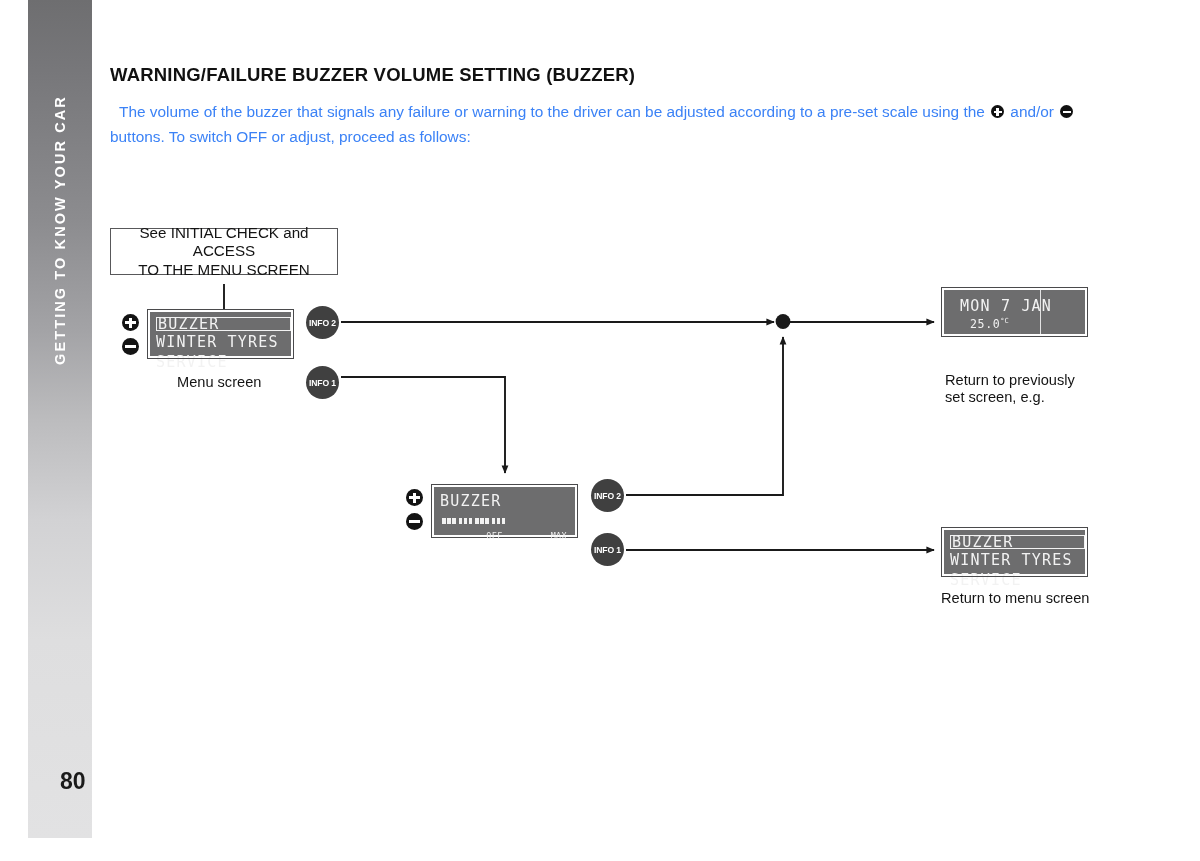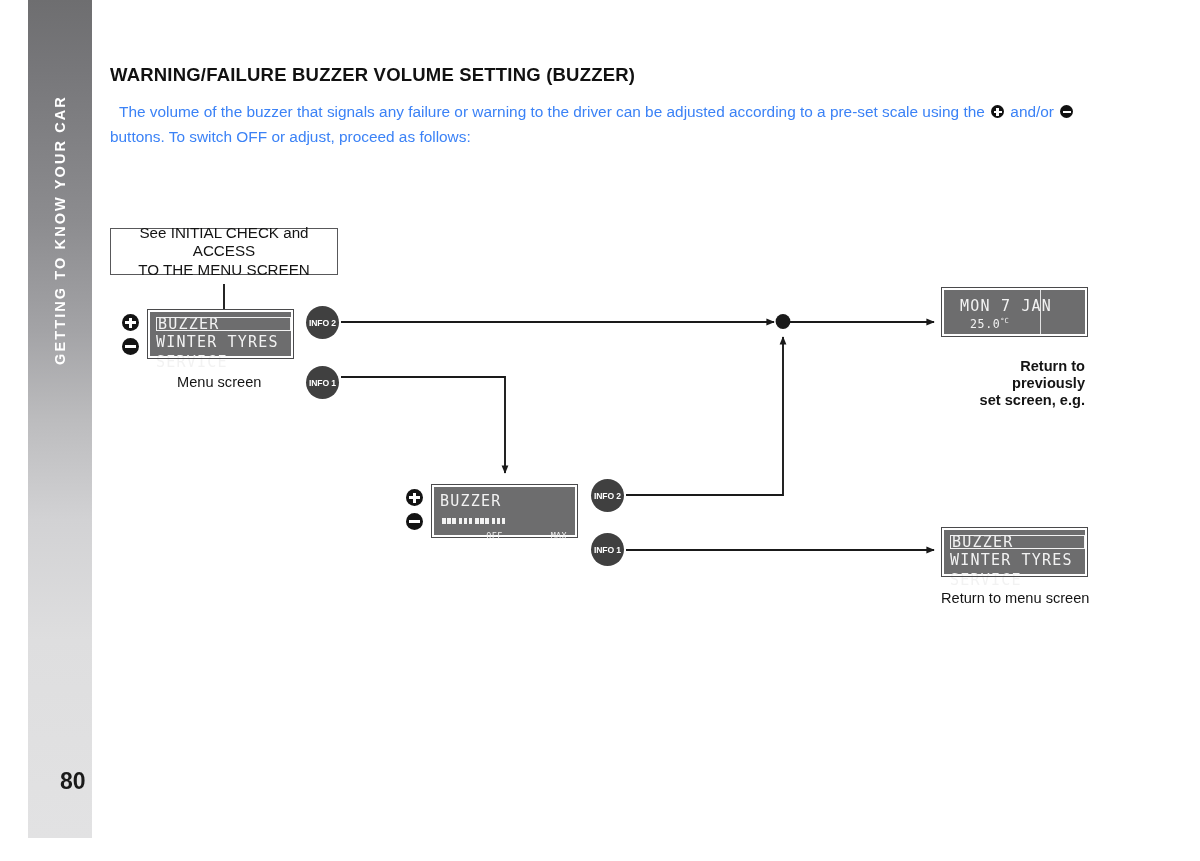--- a/index.html
+++ b/index.html
@@ -267,21 +267,21 @@
   .caption {
     position: absolute;
     font-size: 14.6px;
     line-height: 17px;
     color: #141414;
     font-family: "Liberation Sans", sans-serif;
     text-align: left;
     white-space: nowrap;
   }
   #caption-menu-screen { left: 177px; top: 374px; }
-  #caption-return-set  { left: 945px; top: 358px; text-align: right; width: 140px; white-space: normal; font-weight: bold; }
+  #caption-return-set  { left: 945px; top: 372px; text-align: left; width: 140px; white-space: normal; }
   #caption-return-menu { left: 941px; top: 590px; }
 
   
   .pm-pair { position: absolute; }
   .pm-btn {
     width: 17px;
     height: 17px;
     border-radius: 50%;
     background: #141414;
     position: relative;

